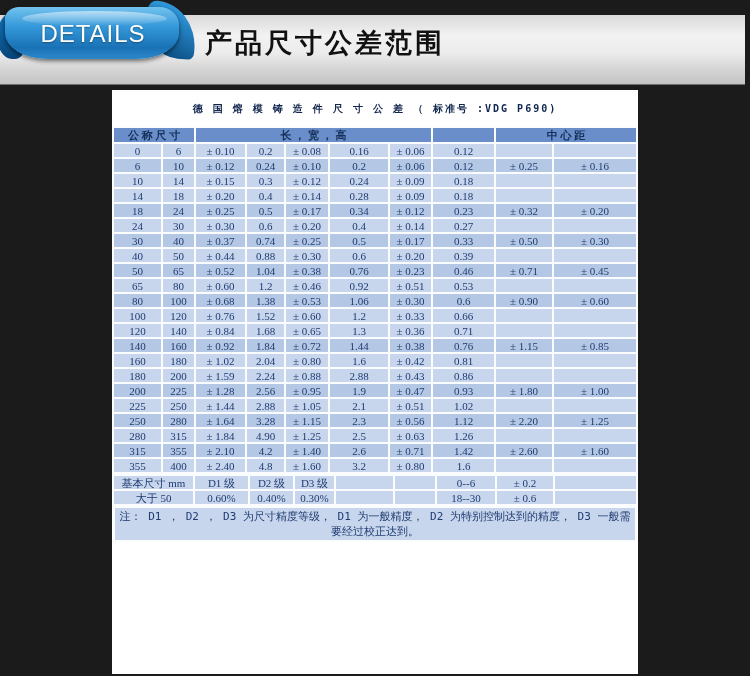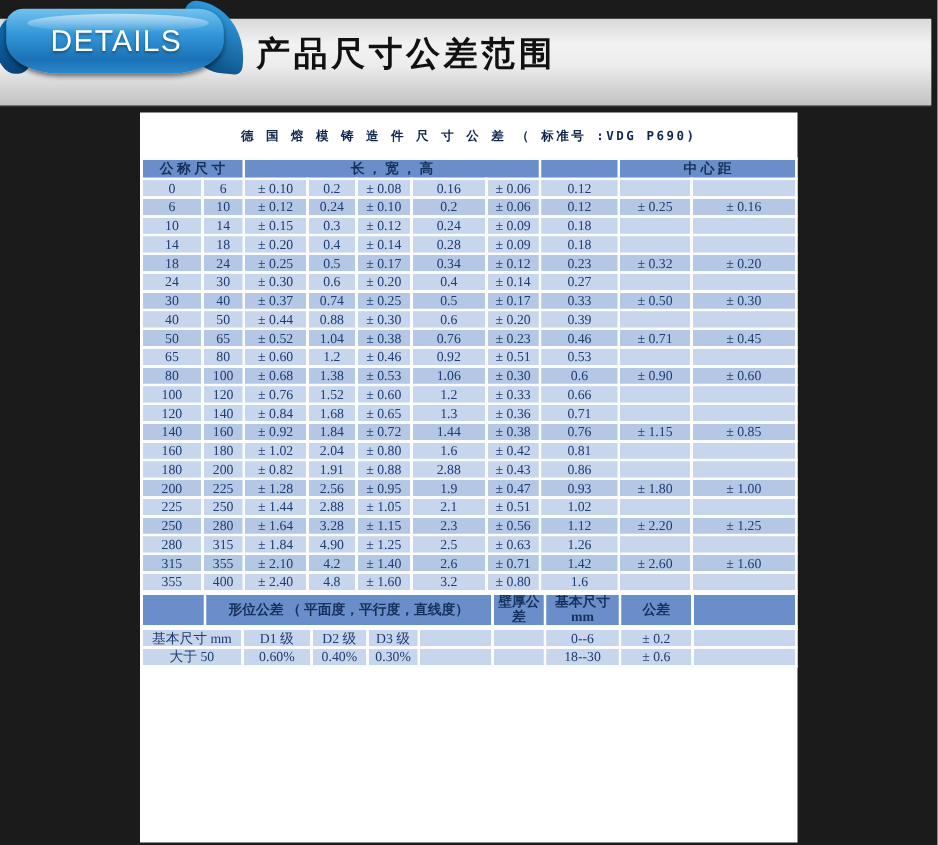--- a/index.html
+++ b/index.html
@@ -312,22 +312,22 @@
           <td>± 0.80</td>
           <td>1.6</td>
           <td>± 0.42</td>
           <td>0.81</td>
           <td></td>
           <td></td>
         </tr>
         <tr>
           <td>180</td>
           <td>200</td>
-          <td>± 0.82</td>
-          <td>1.91</td>
+          <td>± 1.59</td>
+          <td>2.24</td>
           <td>± 0.88</td>
           <td>2.88</td>
           <td>± 0.43</td>
           <td>0.86</td>
           <td></td>
           <td></td>
         </tr>
         <tr class="hl">
           <td>200</td>
           <td>225</td>
@@ -396,40 +396,20 @@
           <td>± 1.60</td>
           <td>3.2</td>
           <td>± 0.80</td>
           <td>1.6</td>
           <td></td>
           <td></td>
         </tr>
       </tbody>
   </table>
 
-  <table id="geo-header">
-    <colgroup>
-      <col class="g1">
-        <col class="g2">
-        <col class="g3">
-        <col class="g4">
-        <col class="g5">
-        <col class="g6">
-    </colgroup>
-    <tbody>
-      <tr>
-        <th></th>
-        <th>形位公差 （ 平面度，平行度，直线度）</th>
-        <th>壁厚公差</th>
-        <th>基本尺寸 mm</th>
-        <th>公差</th>
-        <th></th>
-      </tr>
-    </tbody>
-  </table>
 
   <table id="geo-table">
     <colgroup>
       <col class="b1">
         <col class="b2">
         <col class="b3">
         <col class="b4">
         <col class="b5">
       <col class="b6">
         <col class="b7">
@@ -455,13 +435,14 @@
           <td>0.30%</td>
           <td></td>
           <td></td>
           <td>18--30</td>
           <td>± 0.6</td>
           <td></td>
         </tr>
       </tbody>
   </table>
 
+  <div class="note">注：  D1 ，  D2 ，  D3 为尺寸精度等级，  D1 为一般精度，  D2 为特别控制达到的精度，  D3 一般需要经过校正达到。</div>
 </div>
 
 </body></html>

